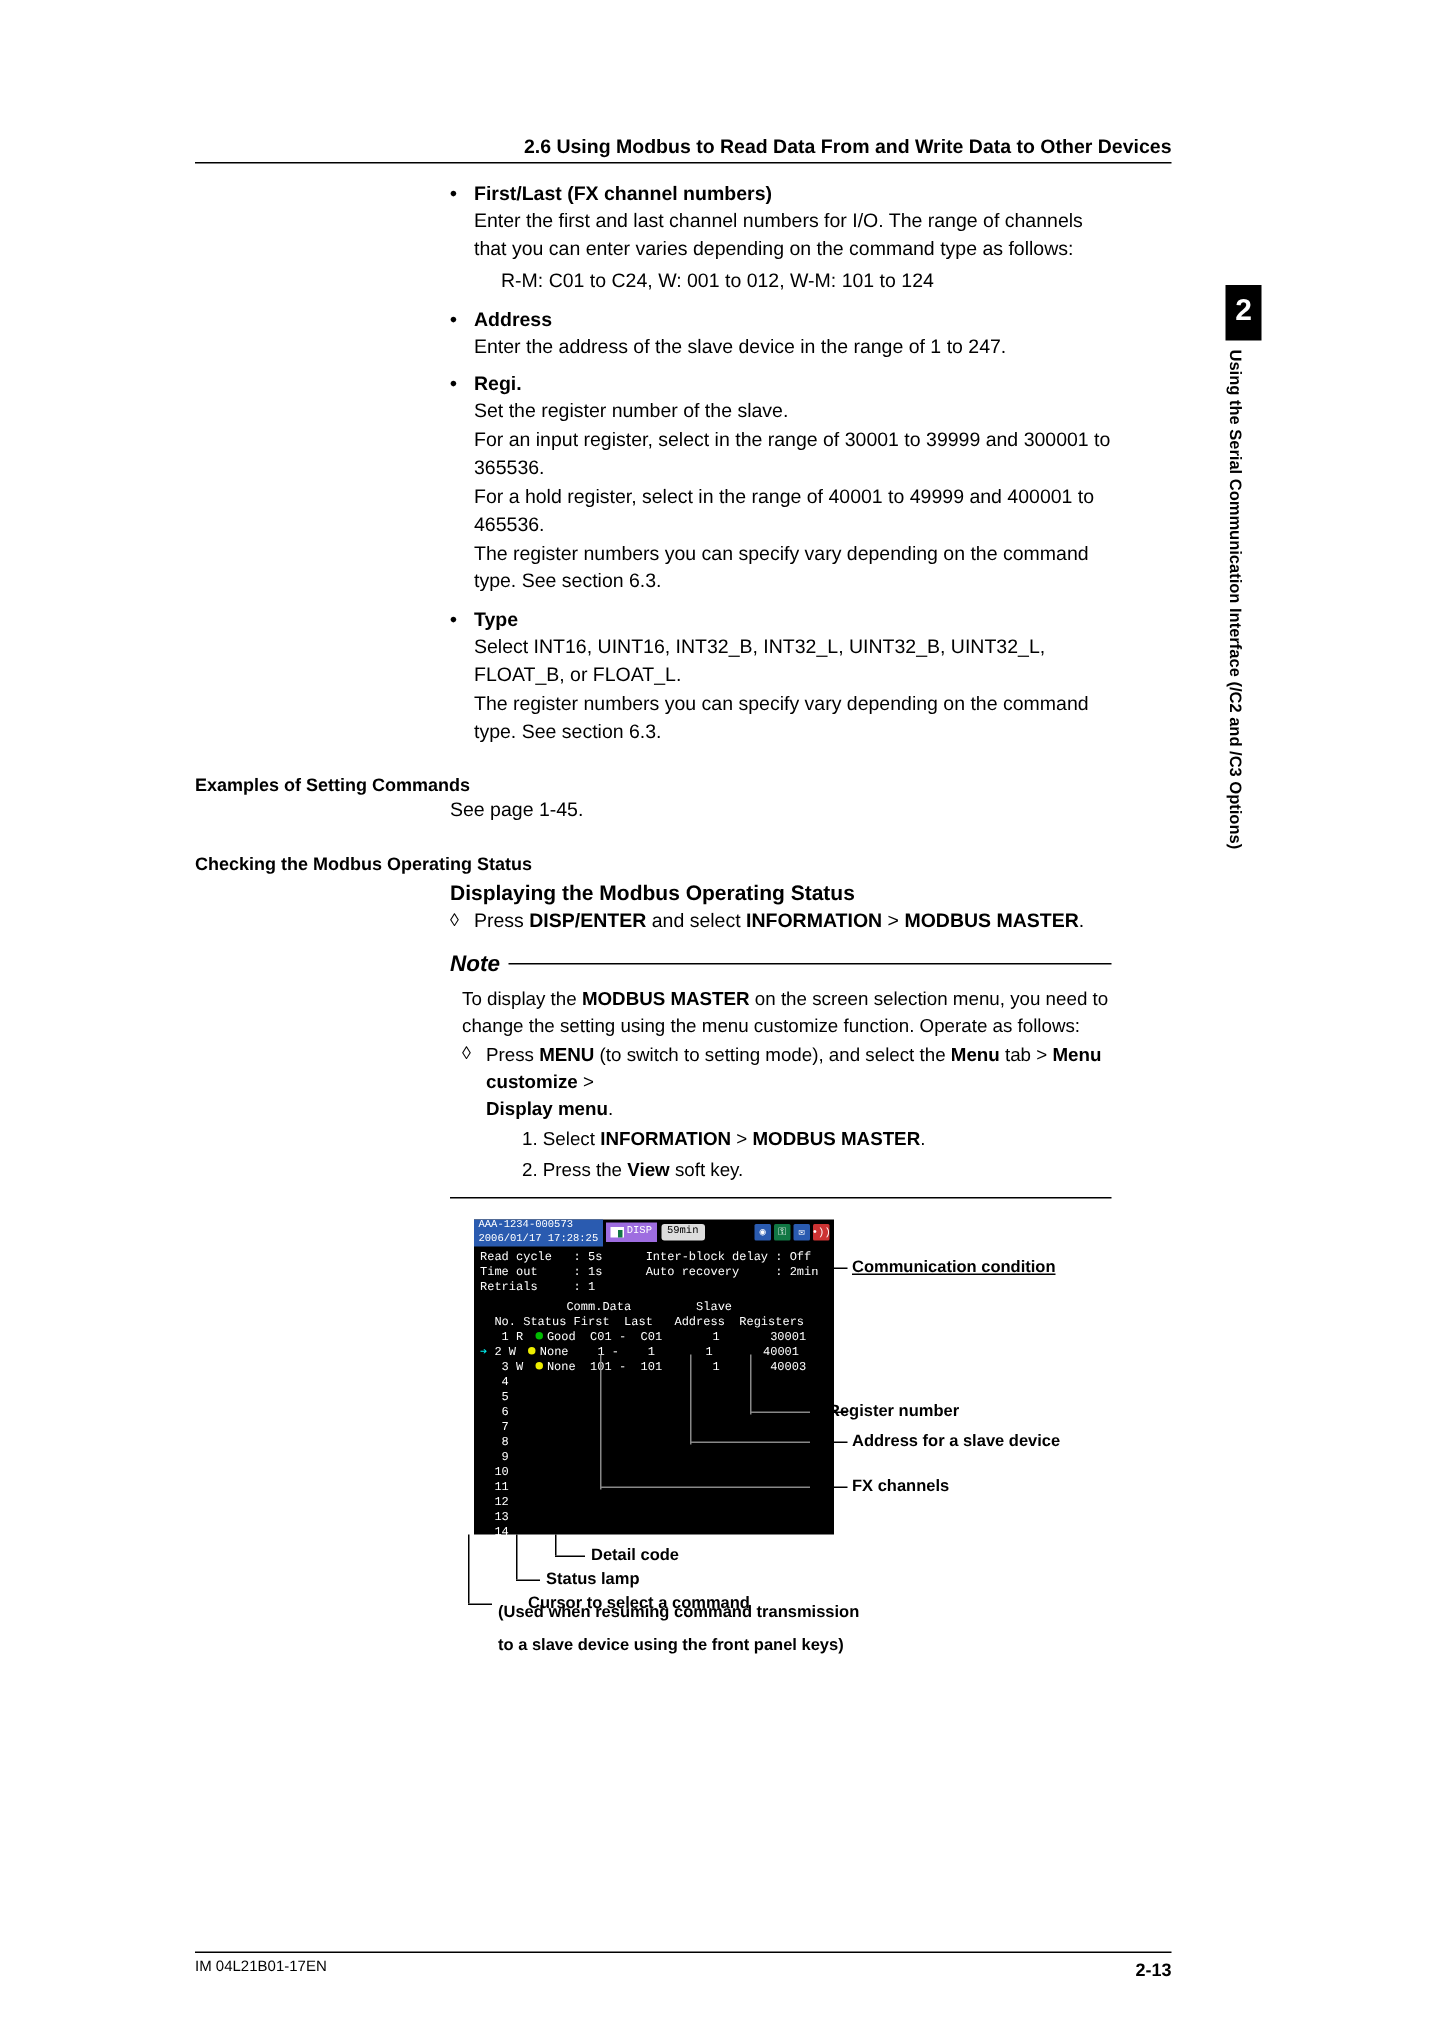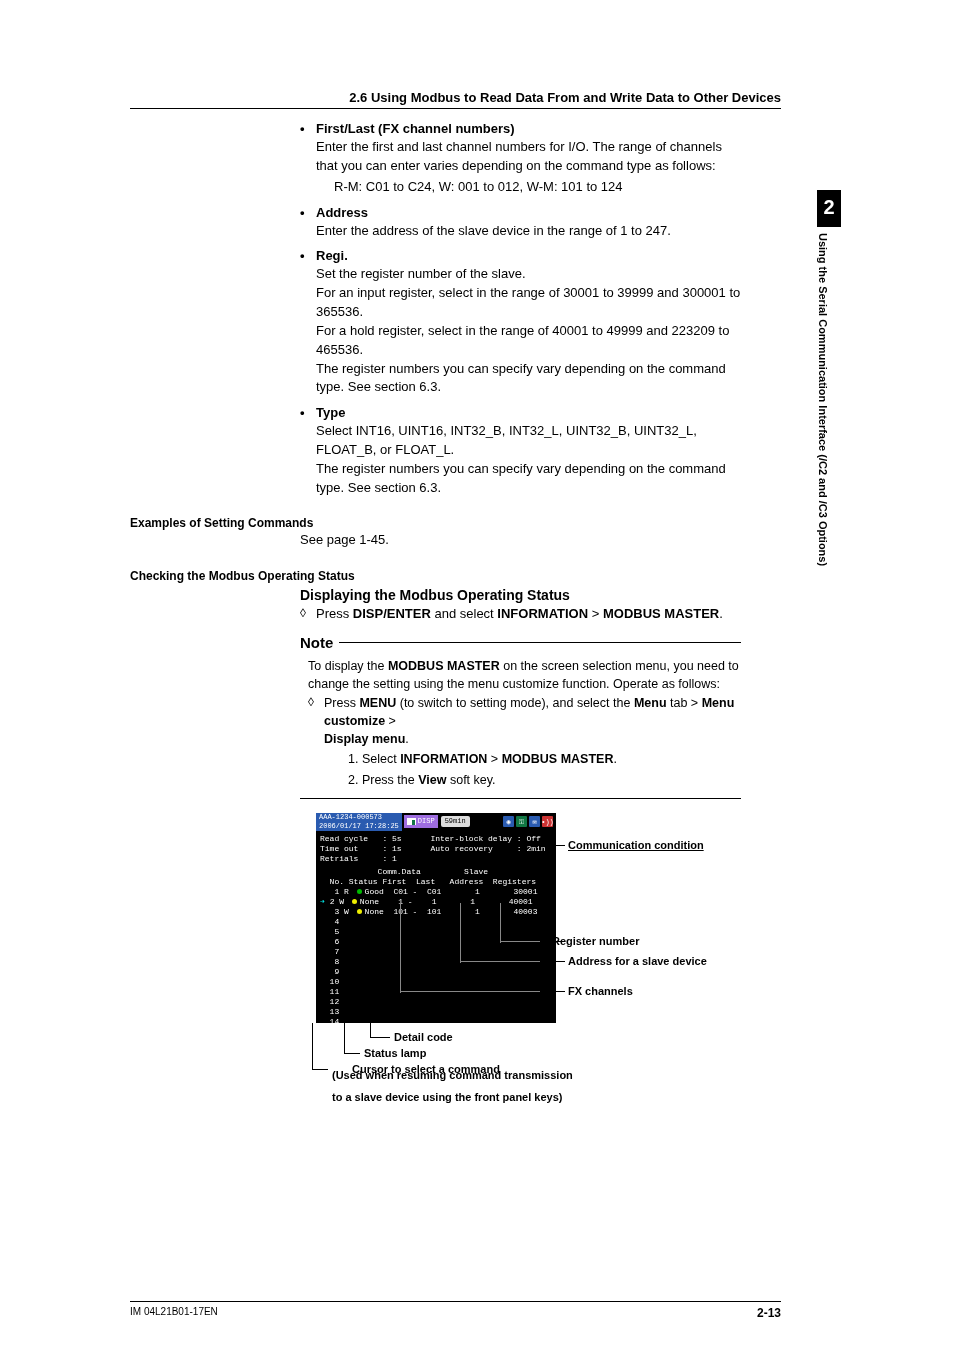--- a/index.html
+++ b/index.html
@@ -101,20 +101,21 @@
   .note-block {
     margin-left: 170px;
     margin-right: 40px;
     margin-top: 10px;
   }
   .note-header {
     display: flex;
     align-items: center;
   }
   .note-header .word {
+    font-style: italic;
     font-weight: bold;
     font-size: 15px;
     margin-right: 6px;
   }
   .note-header .rule {
     flex: 1;
     border-top: 1px solid #000;
     height: 0;
   }
   .note-body {
@@ -252,21 +253,21 @@
       </li>
       <li>
         <span class="bullet-title">Address</span>
         <div class="bullet-body">Enter the address of the slave device in the range of 1 to 247.</div>
       </li>
       <li>
         <span class="bullet-title">Regi.</span>
         <div class="bullet-body">
           <div>Set the register number of the slave.</div>
           <div>For an input register, select in the range of 30001 to 39999 and 300001 to 365536.</div>
-          <div>For a hold register, select in the range of 40001 to 49999 and 223209 to 465536.</div>
+          <div>For a hold register, select in the range of 40001 to 49999 and 400001 to 465536.</div>
           <div>The register numbers you can specify vary depending on the command type. See section 6.3.</div>
         </div>
       </li>
       <li>
         <span class="bullet-title">Type</span>
         <div class="bullet-body">
           <div>Select INT16, UINT16, INT32_B, INT32_L, UINT32_B, UINT32_L, FLOAT_B, or FLOAT_L.</div>
           <div>The register numbers you can specify vary depending on the command type. See section 6.3.</div>
         </div>
       </li>

